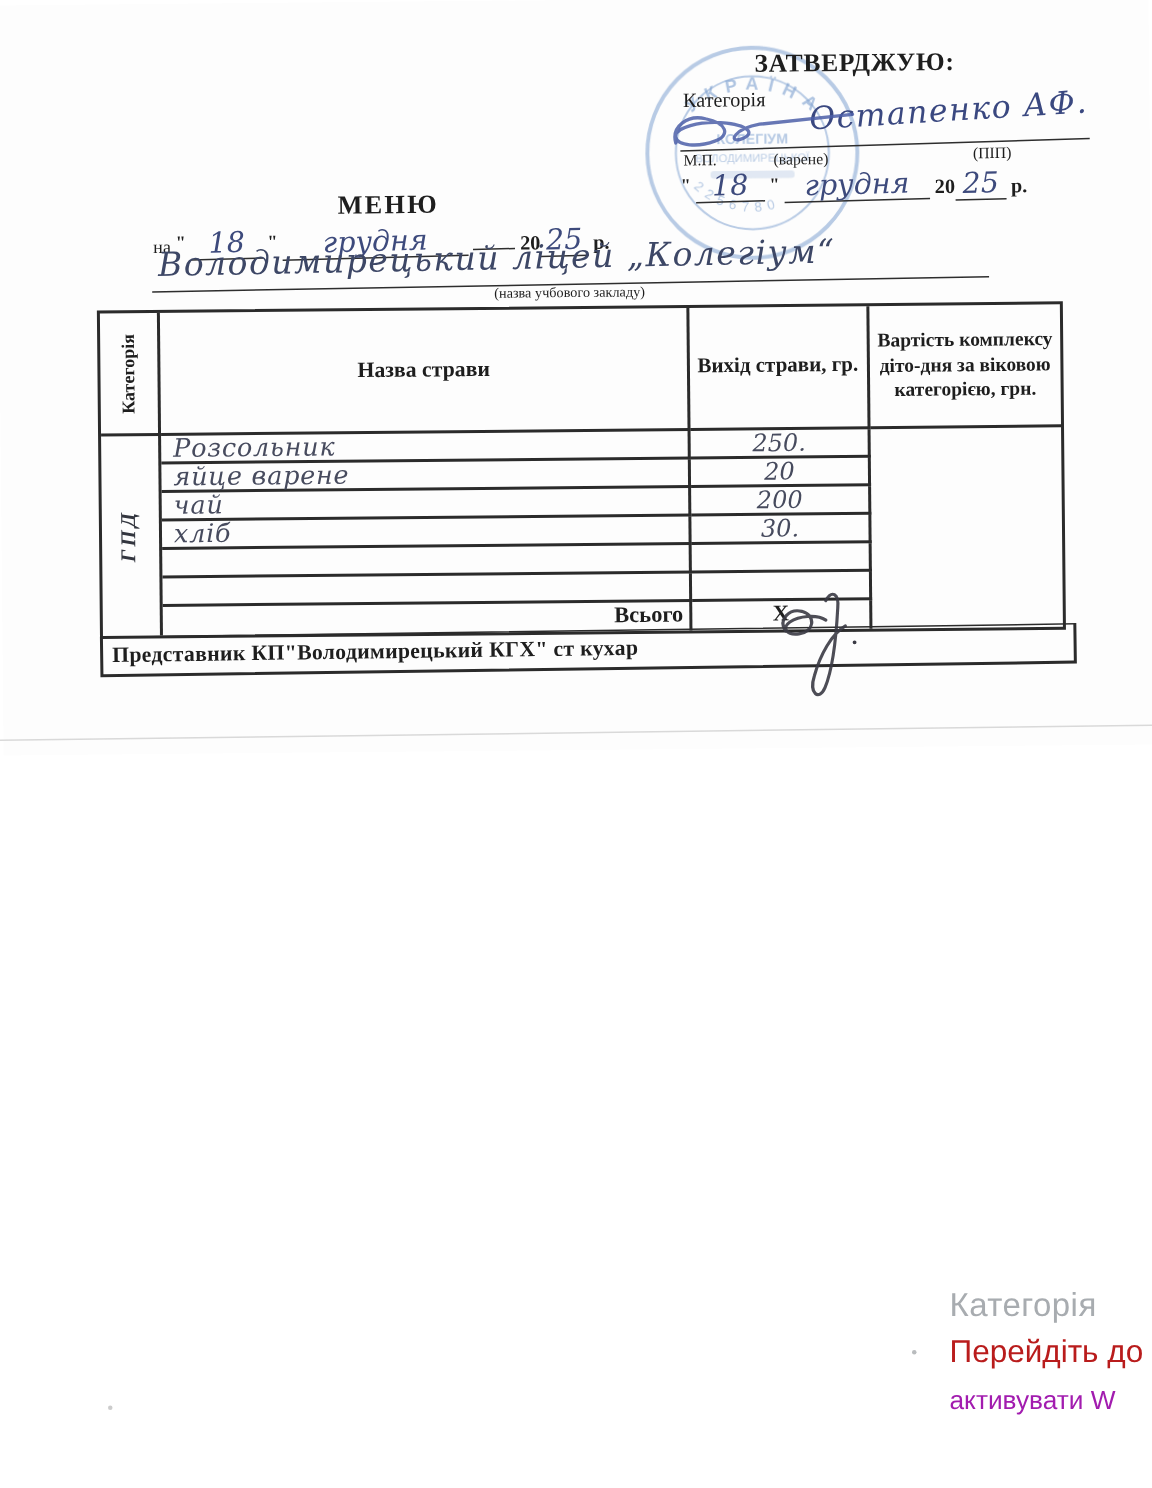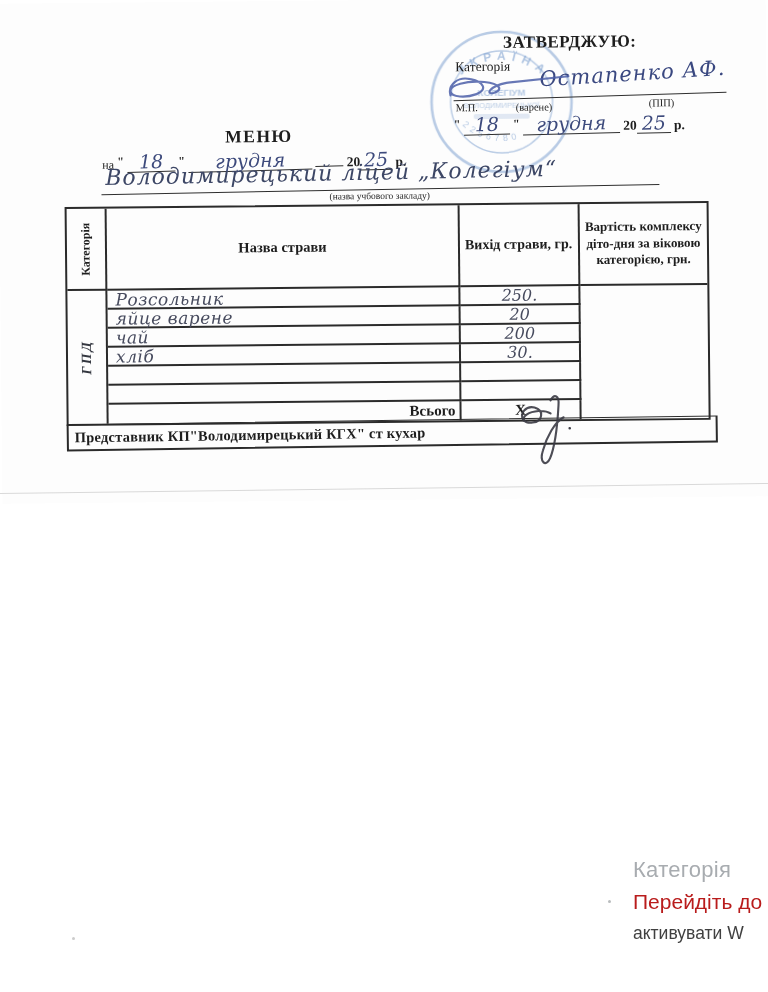--- a/index.html
+++ b/index.html
@@ -70,21 +70,21 @@
     font-size:14.5px;font-weight:600;letter-spacing:.2px;
     transform:rotate(-.25deg);
   }
   .dir-sig{left:444px;top:72px;z-index:4;}
   .cook-sig{left:512px;top:392px;z-index:5;}
   
   .paper-edge{left:-4px;top:488px;width:780px;border-top:1px solid #d9d9d9;transform:rotate(-.75deg);}
   .watermark{left:633px;top:857px;z-index:10;font-family:"Liberation Sans",sans-serif;}
   .wm1{font-size:22px;color:#a8acb0;letter-spacing:.3px;}
   .wm2{font-size:21px;color:#b91c1c;margin-top:7px;}
-  .wm3{font-size:17.5px;color:#404040;margin-top:9px;}
+  .wm3{font-size:17.5px;color:#a21caf;margin-top:9px;}
   .speck{position:absolute;border-radius:50%;}
   .speck-a{left:608px;top:900px;width:3px;height:3px;background:#b9bcbe;}
   .speck-b{left:72px;top:937px;width:3px;height:3px;background:#cccccc;}
 </style>
 </head>
 <body>
 
 <div class="scan">
 
   <svg class="abs stamp" width="152" height="152" viewBox="0 0 152 152">

